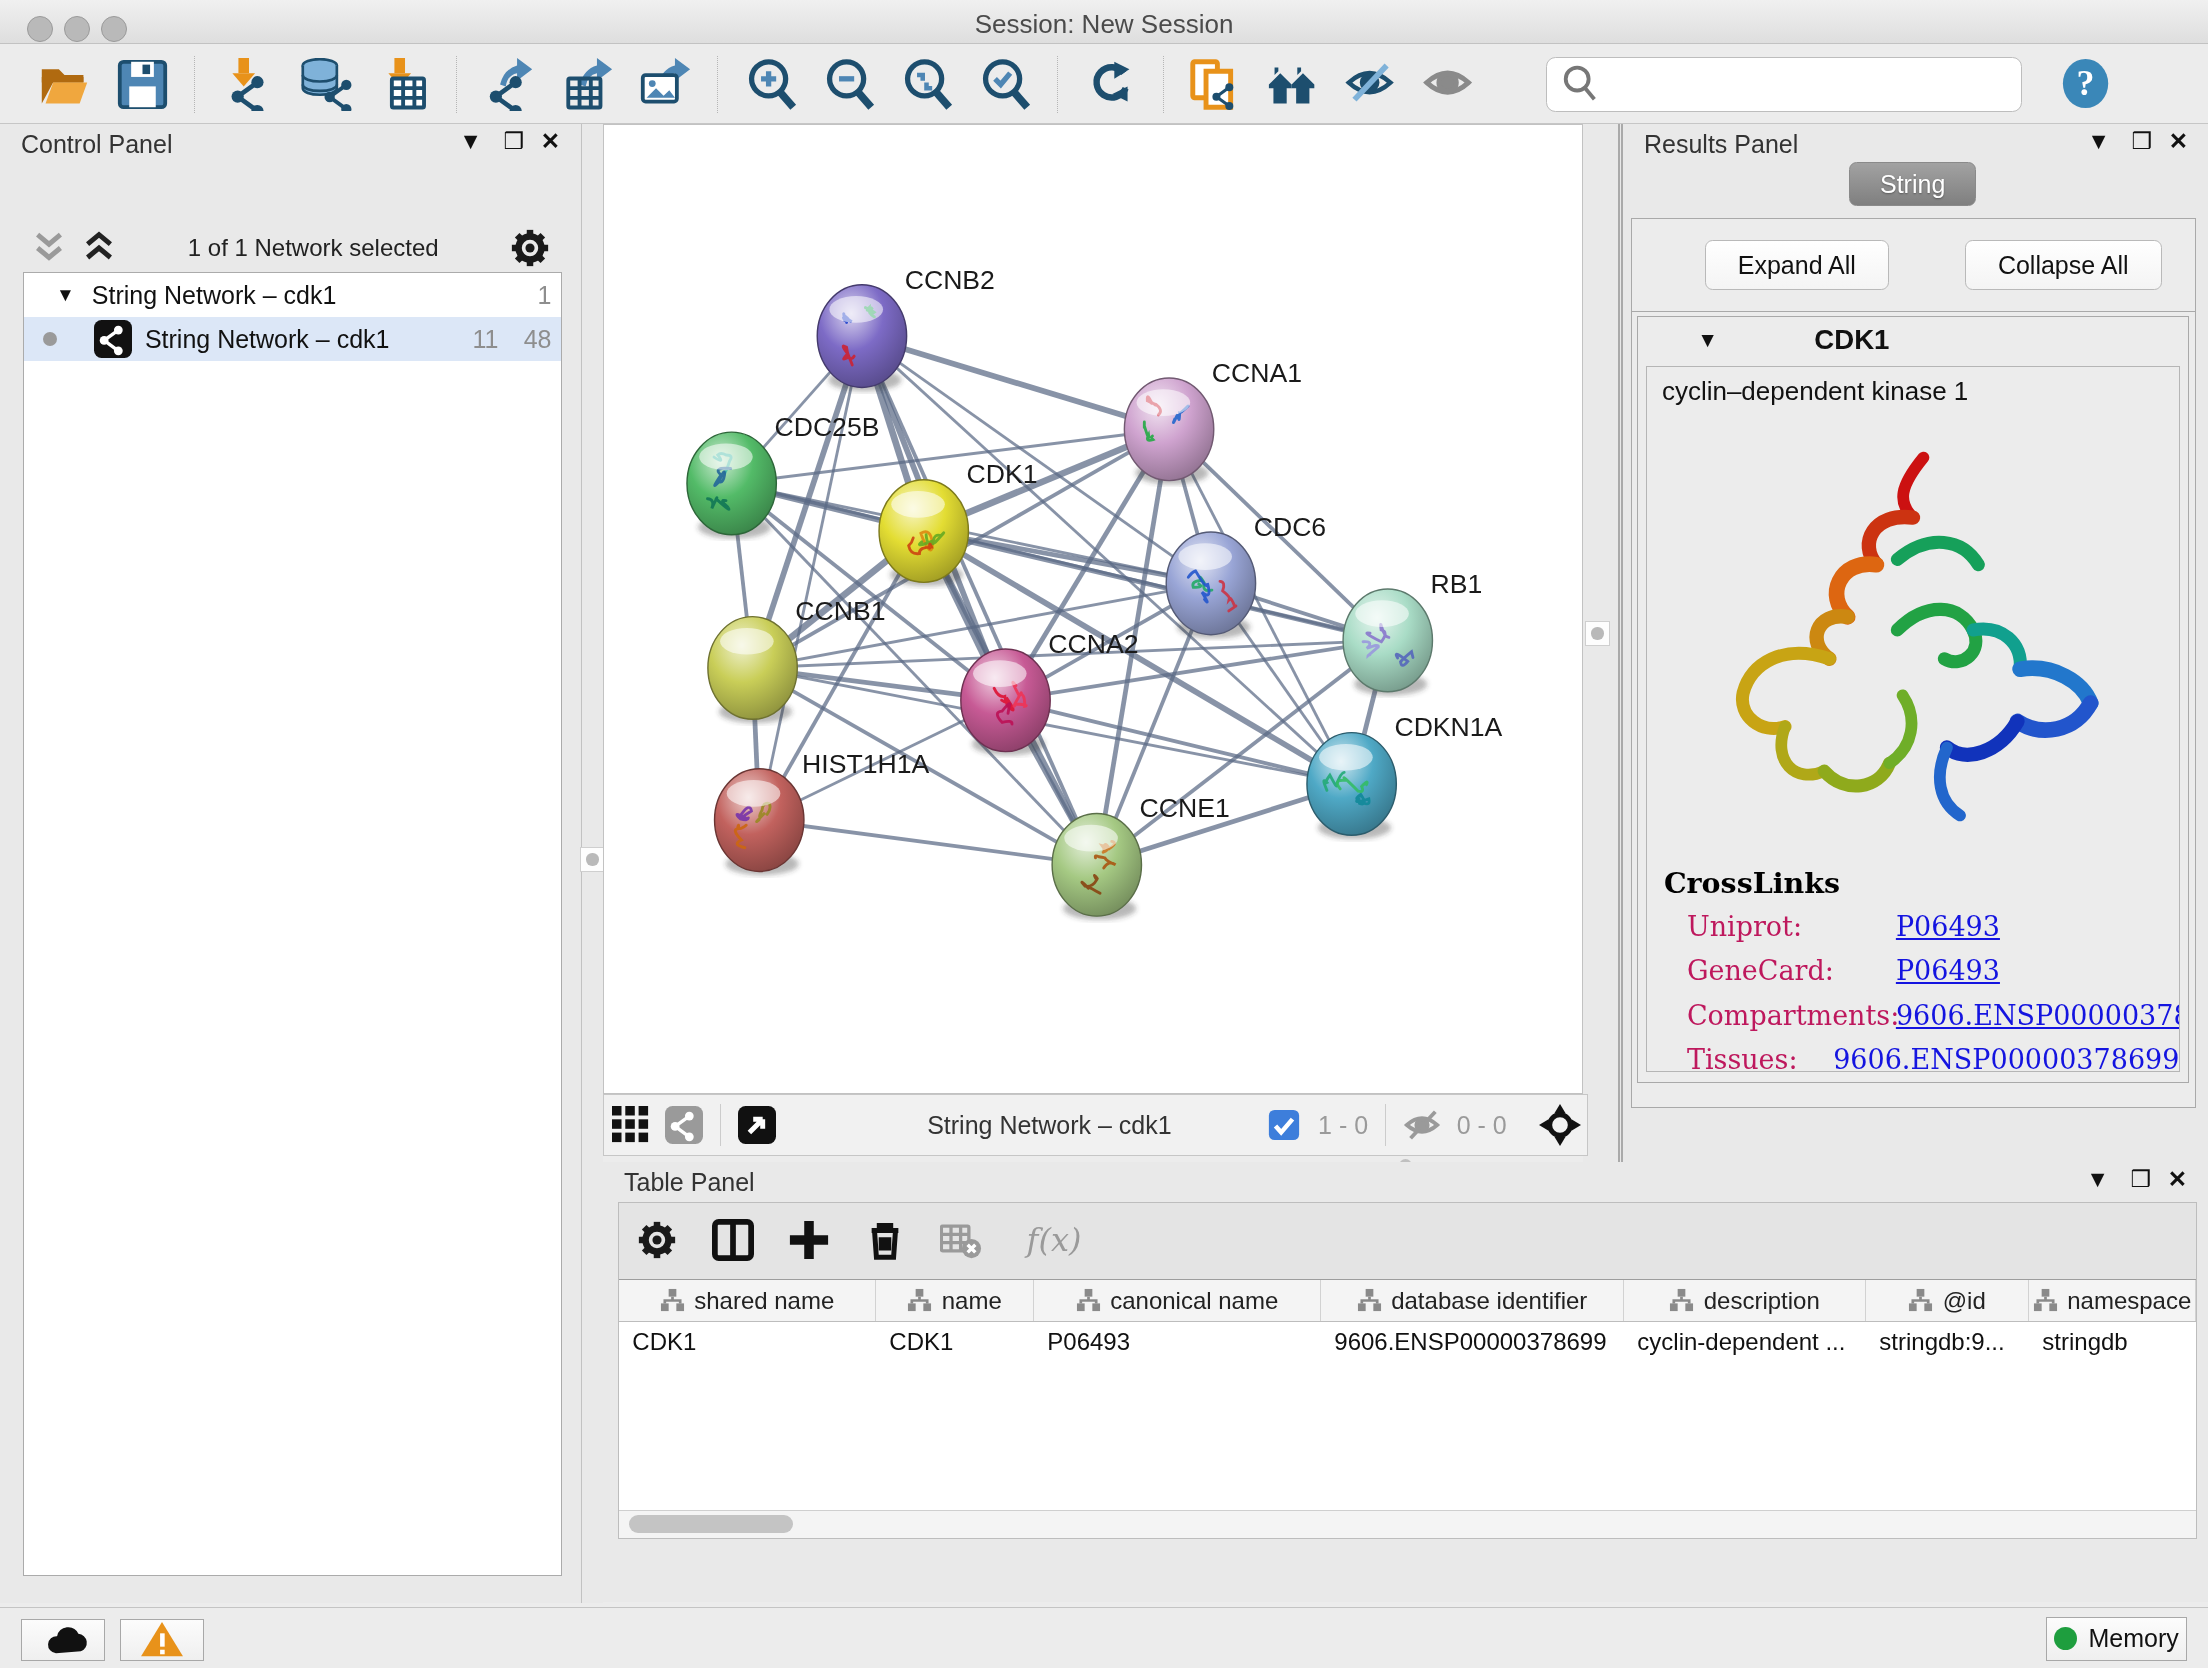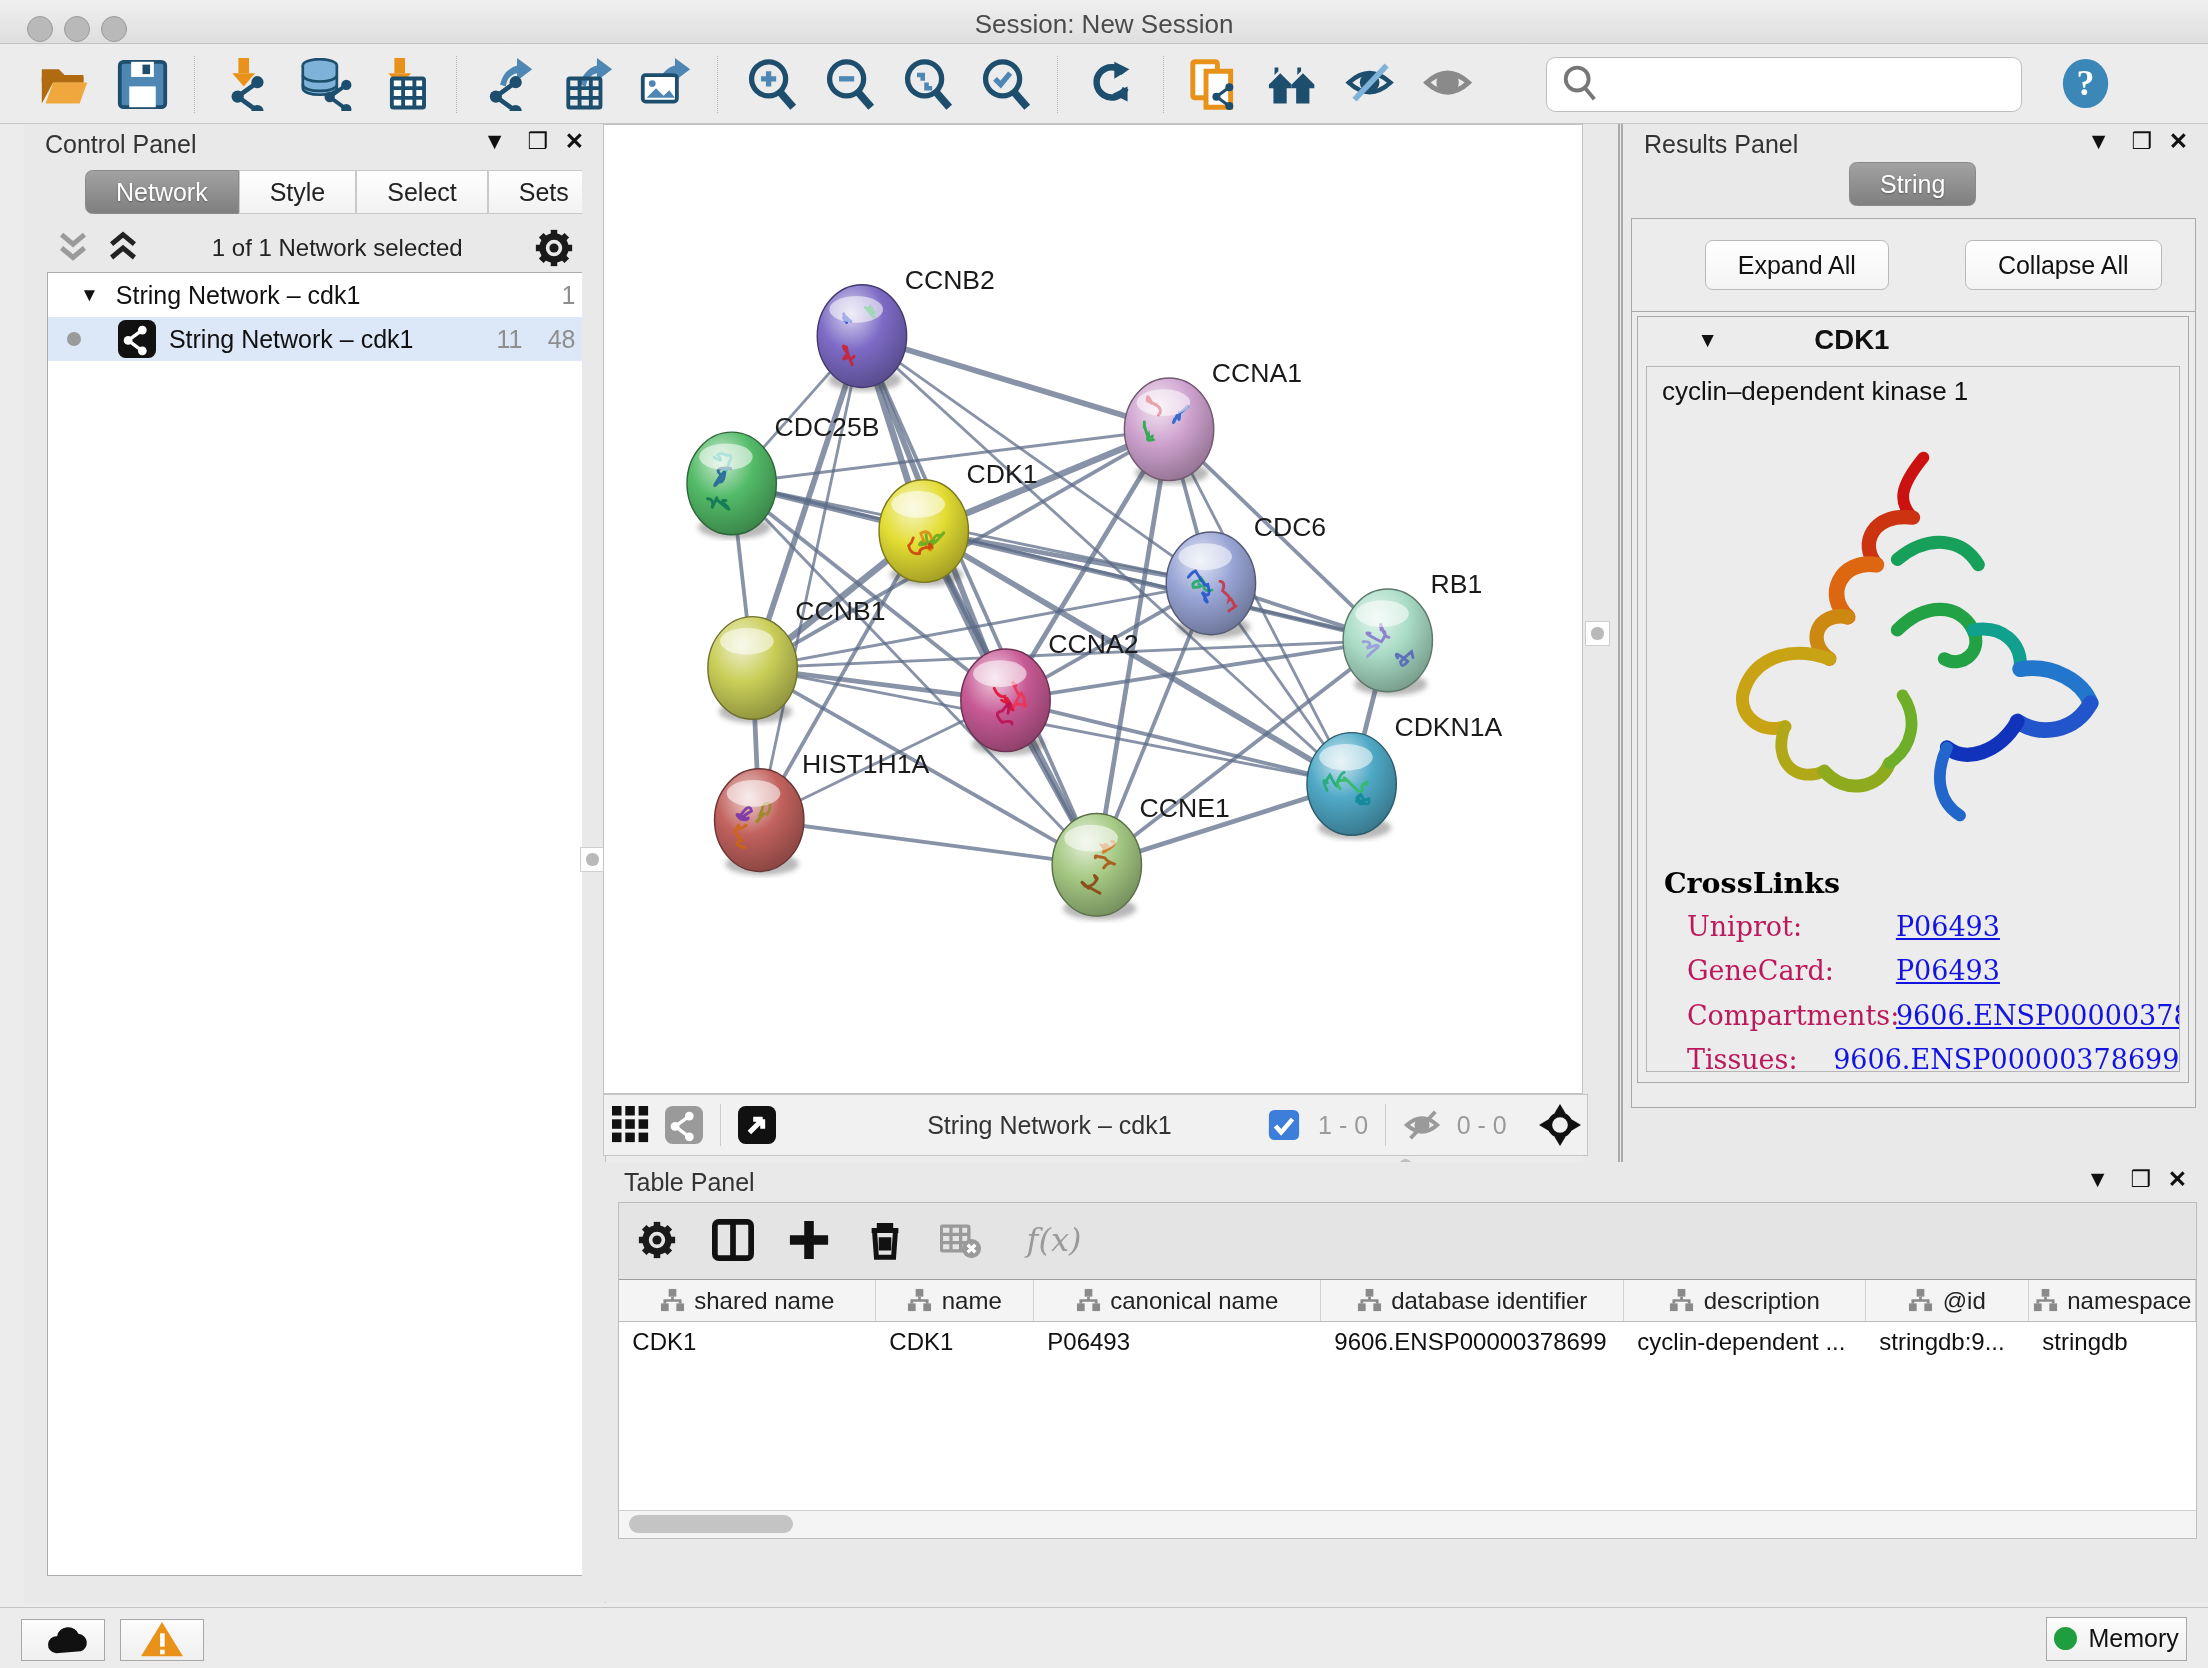--- a/index.html
+++ b/index.html
@@ -33,21 +33,21 @@
   .ph-ic{position:absolute;top:3.8px;font-size:23px;color:#111;cursor:pointer;}
   .tabbtn{height:44px;padding:0 30px;font-size:25px;display:flex;align-items:center;
       background:linear-gradient(#ffffff,#f2f2f2);border:1px solid #c9c9c9;color:#222;cursor:pointer;}
   .tabbtn.sel{background:linear-gradient(#a2a2a2,#7f7f7f);color:#fff;border-color:#8a8a8a;
       text-shadow:0 1px 1.9px rgba(0,0,0,.35);}
   .tabbtn:first-child{border-radius:7.6px 0 0 7.6px;}
   .tabbtn:last-child{border-radius:0 7.6px 7.6px 0;}
 
   
   .control{position:absolute;left:0;top:124px;width:582px;height:1479px;background:#e9e9e9;
-      border-right:1px solid #c2c2c2;margin-left:24px;}
+      border-right:1px solid #c2c2c2;}
   .ctabs{position:absolute;left:61px;top:46px;display:flex;}
   .csub{position:absolute;left:17px;right:17px;top:103px;height:42px;display:flex;align-items:center;}
   .csub .stat{flex:1;text-align:center;font-size:24px;color:#222;}
   .treebox{position:absolute;left:23px;right:19px;top:148px;bottom:27px;background:#fff;
       border:1px solid #ababab;}
   .trow{display:flex;align-items:center;height:44px;font-size:25px;color:#111;cursor:pointer;}
   .trow .cnt{color:#8e8e8e;width:53px;text-align:right;padding-right:9.5px;}
   .trow.sel{background:#dce7f7;}
   .dot{width:14.3px;height:14.3px;border-radius:50%;background:#9a9a9a;margin:0 13.3px 0 19px;}
 
@@ -337,26 +337,20 @@
       </div>
   </div>
 
   <div class="control">
     <div class="panel-head">
       <span class="pt">Control Panel</span>
       <span class="ph-ic" style="right:99px">▼</span>
       <span class="ph-ic" style="right:57px">❒</span>
       <span class="ph-ic" style="right:21px;font-weight:bold">✕</span>
     </div>
-    <div class="ctabs" id="control-tabs">
-        <span class="tabbtn sel">Network</span>
-        <span class="tabbtn">Style</span>
-        <span class="tabbtn">Select</span>
-        <span class="tabbtn">Sets</span>
-      </div>
     <div class="csub">
       <span id="chev-dn" style="margin:0 11.4px 0 13.3px">
           <svg width="38" height="38" viewBox="0 0 20 20">
             <g stroke="#9a9a9a" stroke-width="2.6" fill="none">
               <path d="M4,3 l6,5 6,-5 M4,10 l6,5 6,-5"></path>
             </g>
           </svg>
         </span>
       <span id="chev-up">
           <svg width="38" height="38" viewBox="0 0 20 20">

